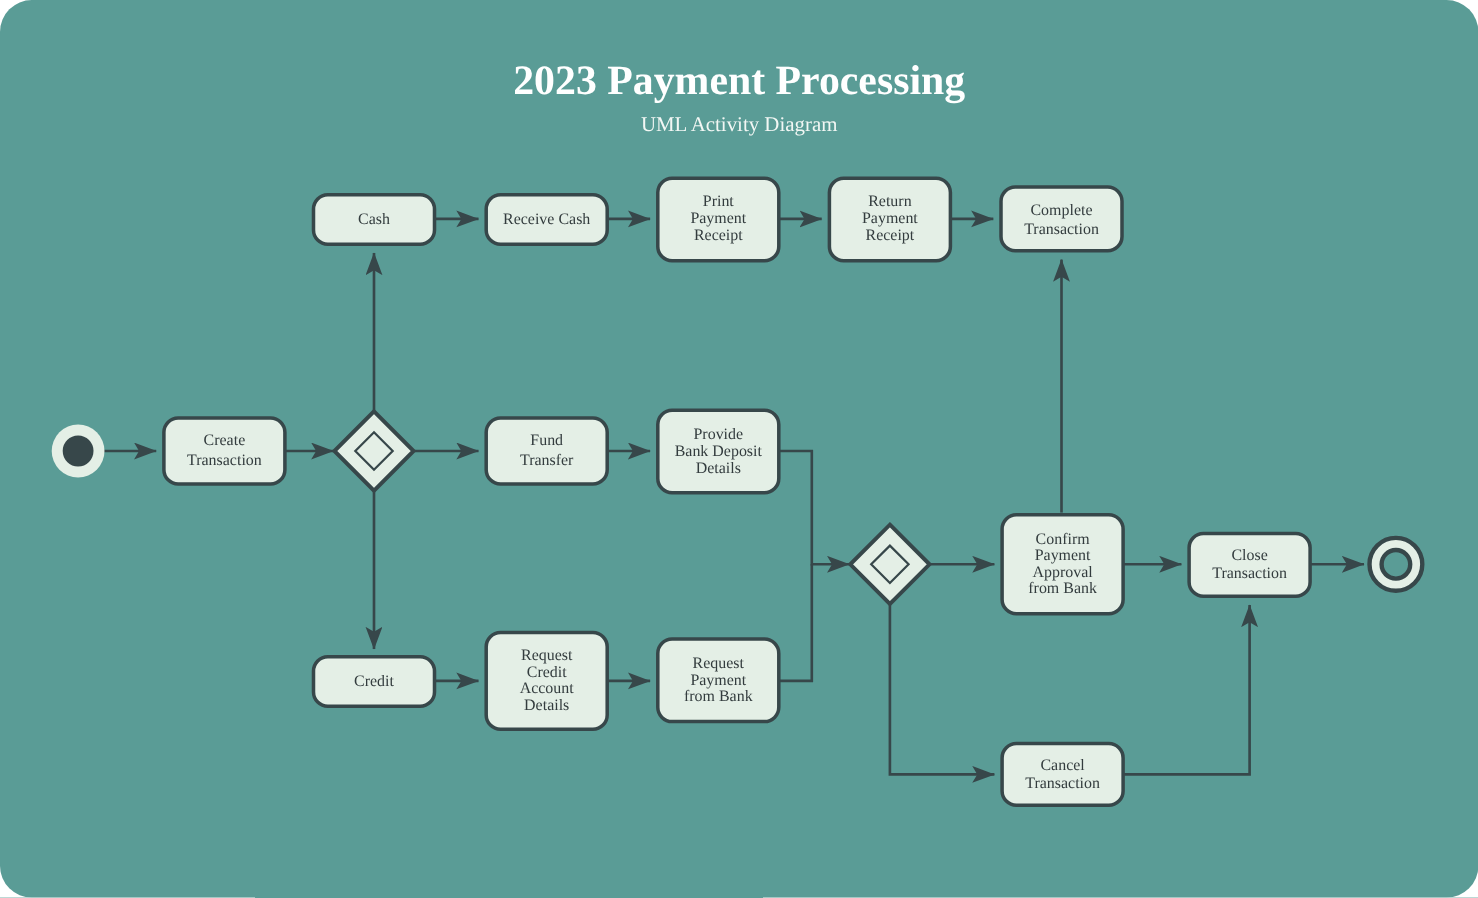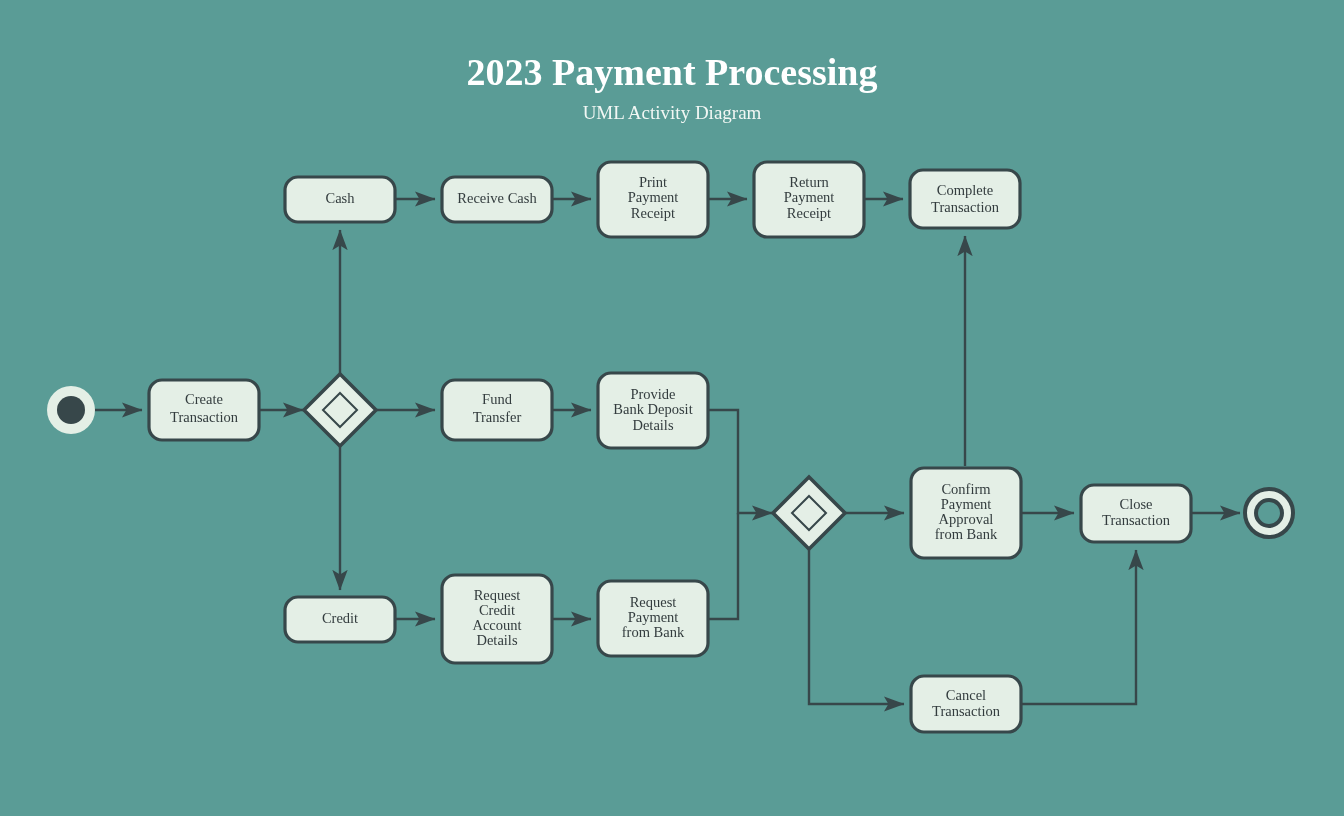--- a/index.html
+++ b/index.html
@@ -10,20 +10,21 @@
     width: 1344px;
     height: 816px;
     overflow: hidden;
     font-family: "Liberation Serif", serif;
   }
   #canvas {
     position: relative;
     width: 1344px;
     height: 816px;
     background: #5a9c96;
+    border-radius: 29px;
   }
   #diagram-svg {
     position: absolute;
     inset: 0;
     display: block;
   }
   .title-text {
     font-family: "Liberation Serif", serif;
     font-weight: bold;
     font-size: 38px;

